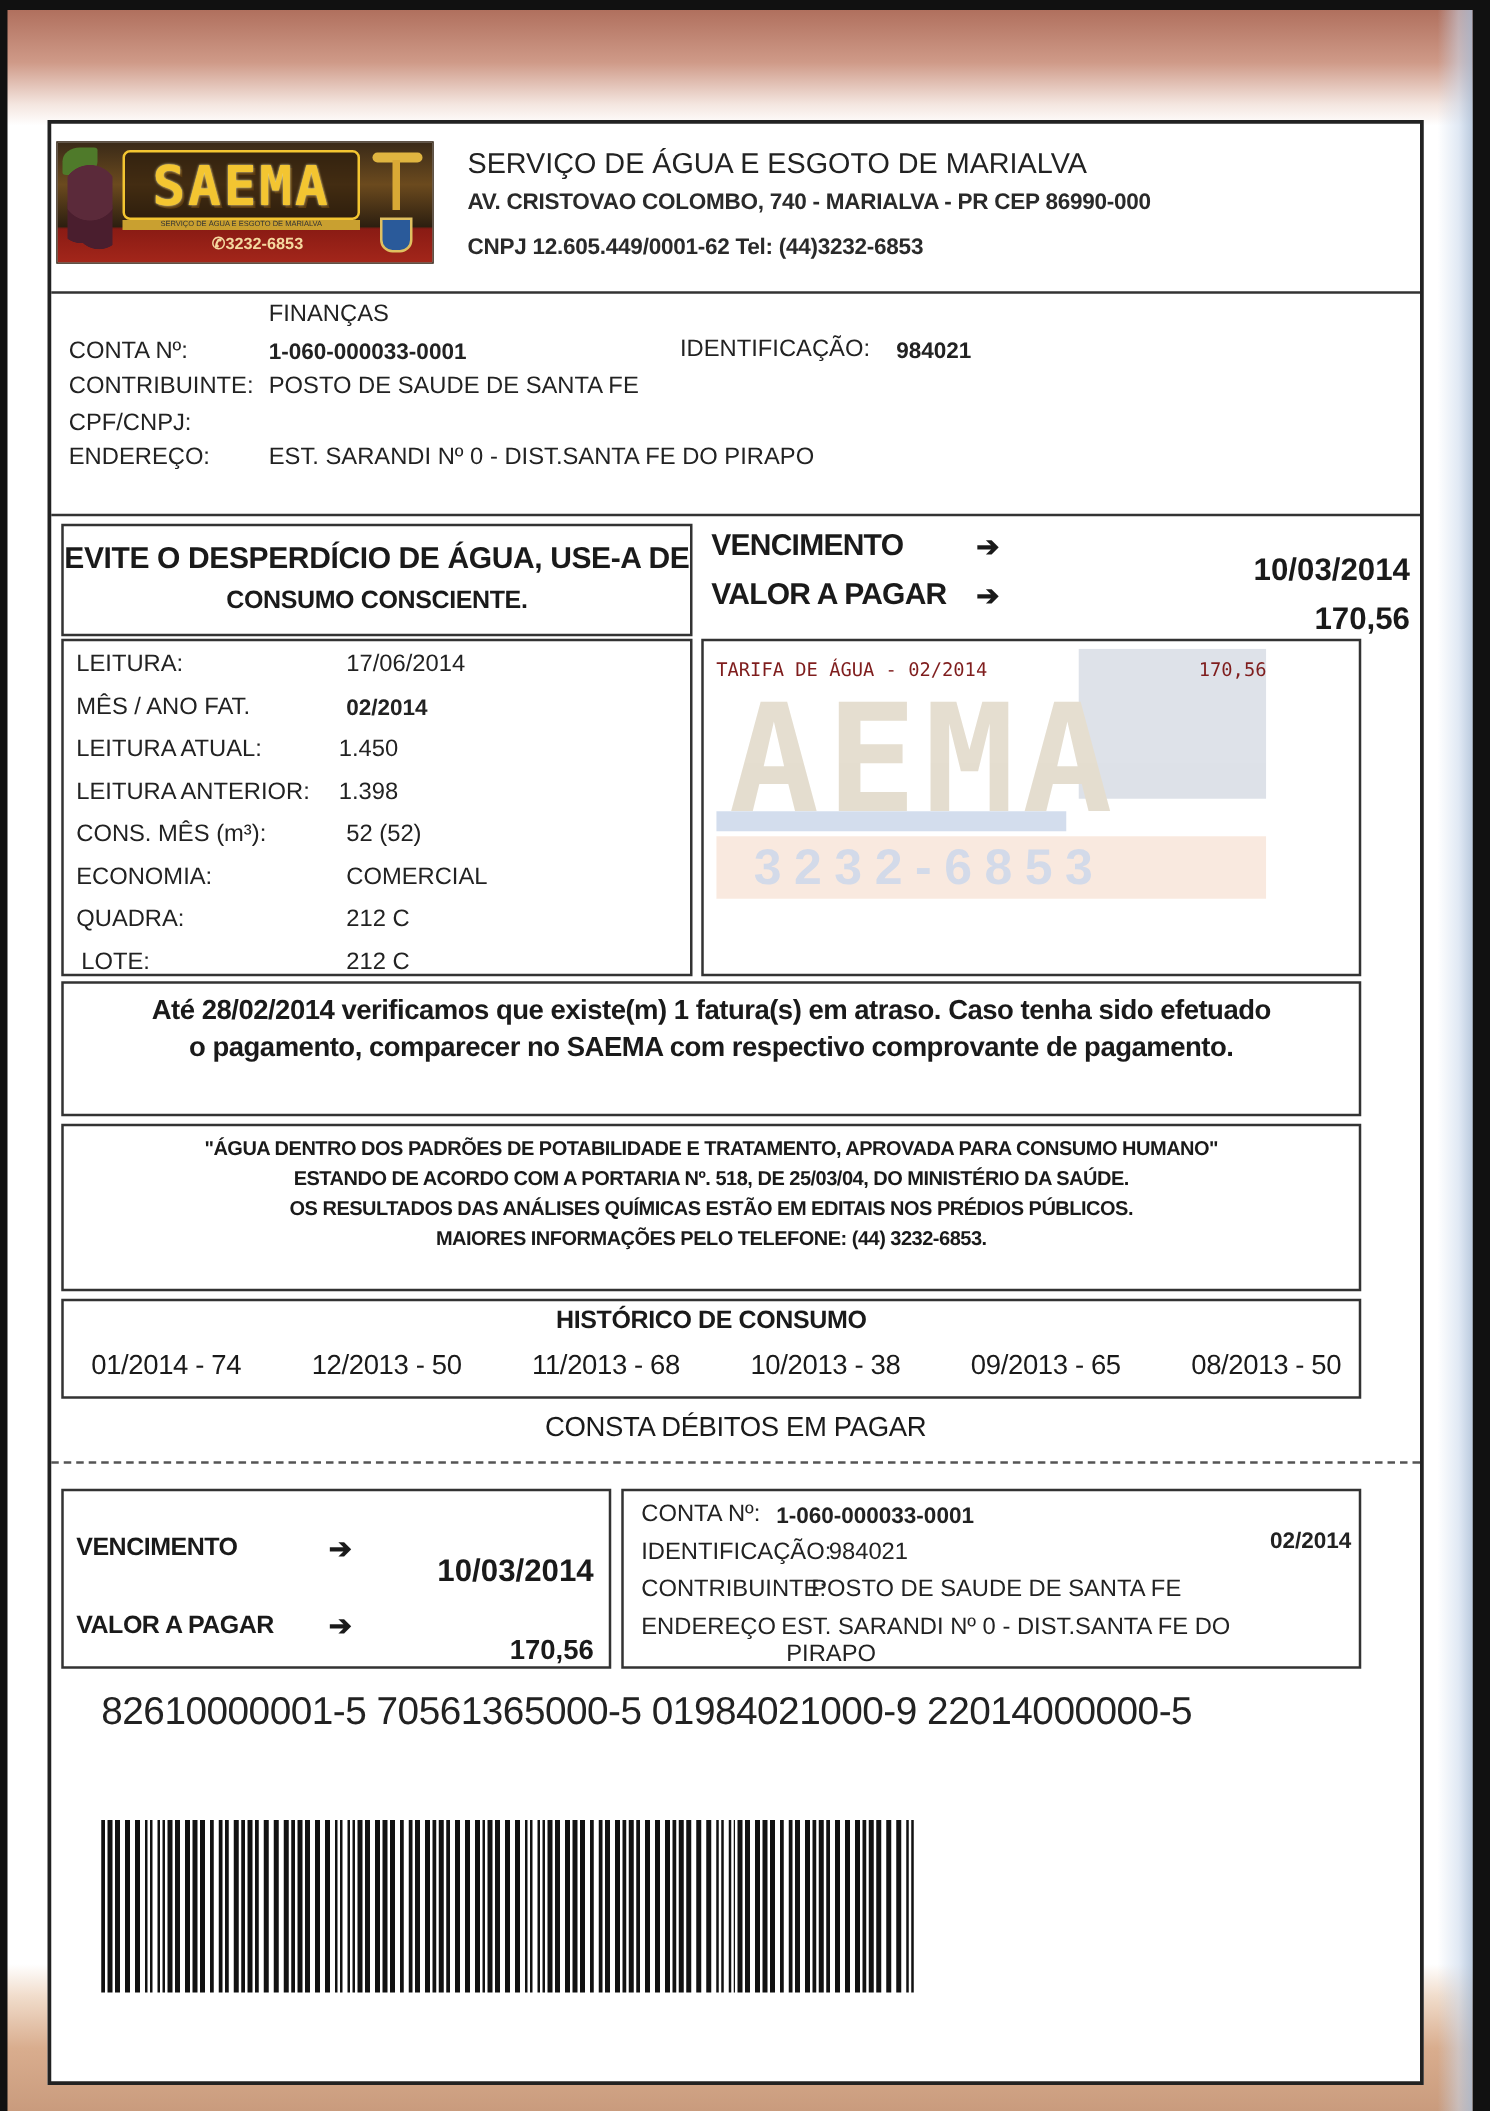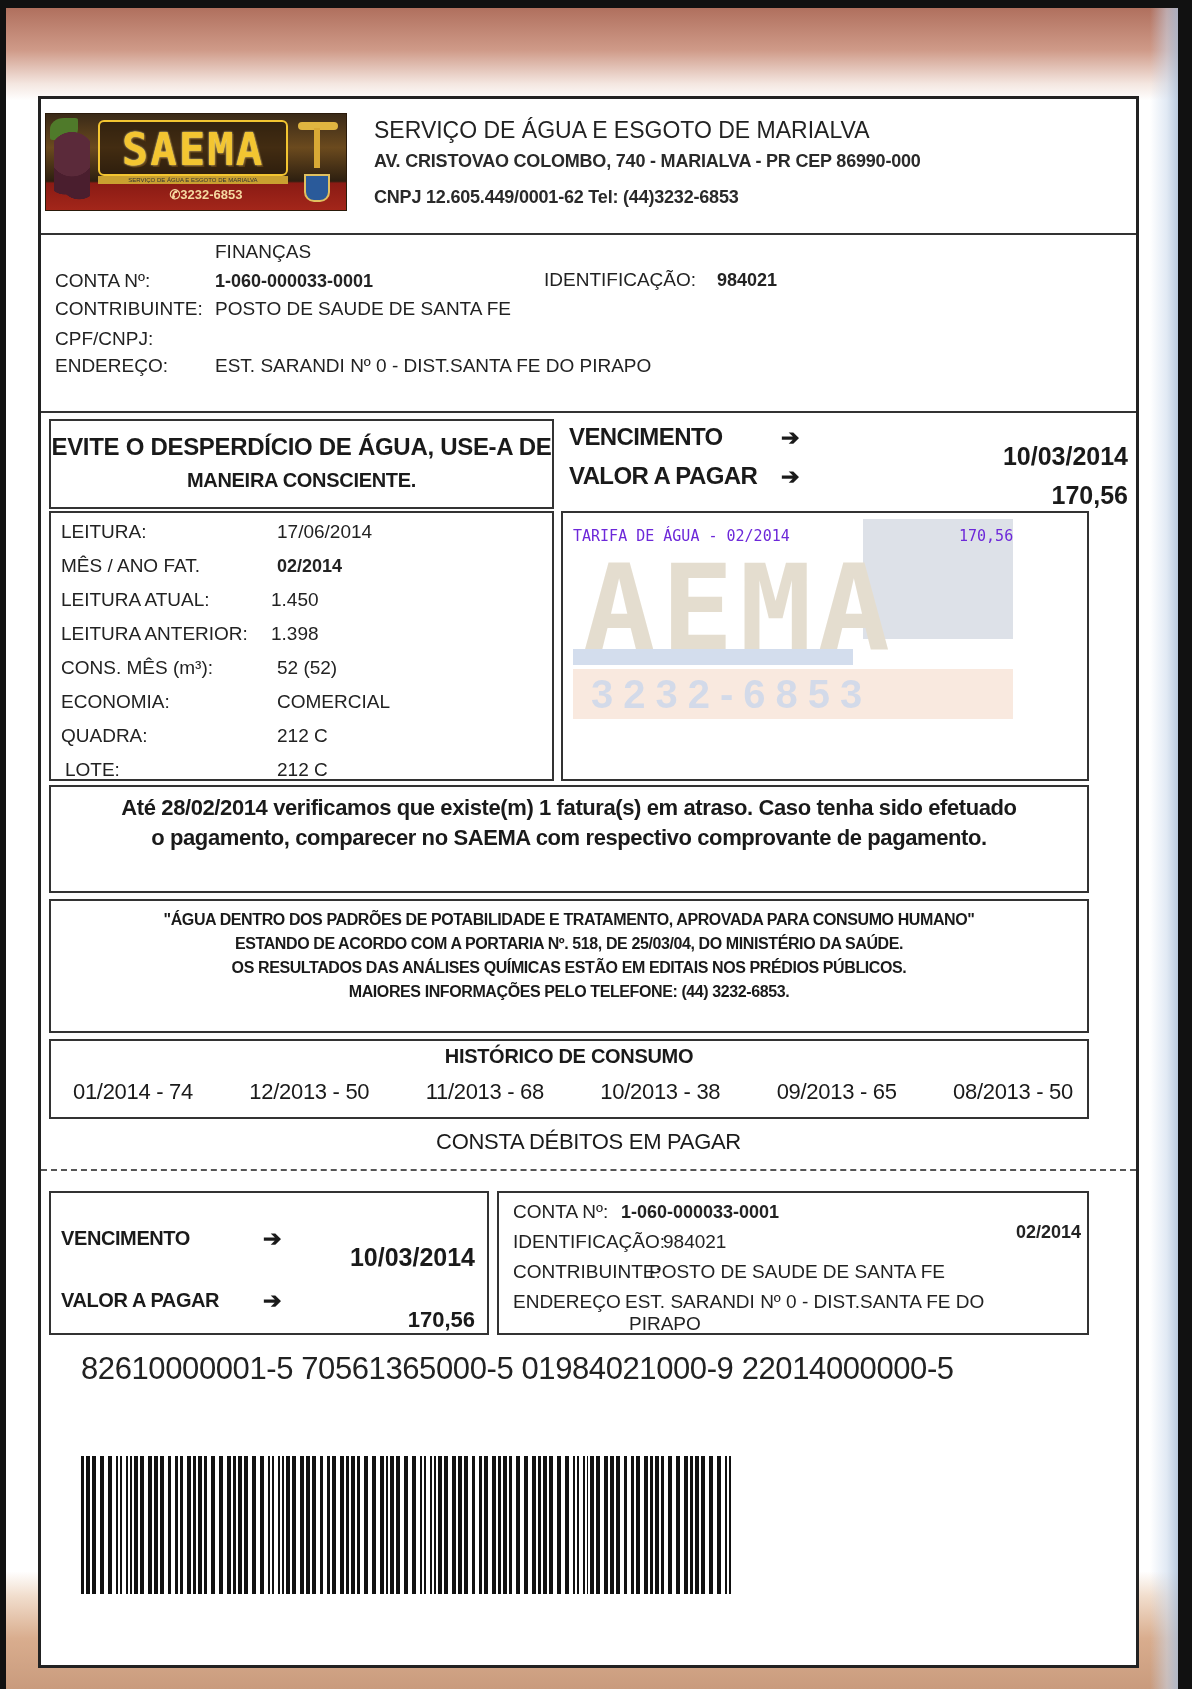--- a/index.html
+++ b/index.html
@@ -69,30 +69,30 @@
 
     .hdiv { position: absolute; left: 0; width: 100%; border-top: 2px solid #333; }
 
     
     .lbl { font-size: 19px; color: #222; }
     .val-b { font-size: 18px; font-weight: bold; color: #222; }
 
     .right { text-align: right; margin-top: 20px; }
     .center { text-align: center; }
 
-    .mono { font-family: "DejaVu Sans Mono", monospace; font-size: 15px; color: #6d28d9; }
+    .mono { font-family: "DejaVu Sans Mono", monospace; font-size: 15px; color: #7f1d1d; }
 
     .watermark {
       position: absolute; left: 10px; top: 6px; width: 440px; height: 210px; opacity: 0.22; overflow: hidden;
     }
     .watermark .wword {
       position: absolute; left: 10px; top: 20px; font-family: "DejaVu Sans Mono", monospace; font-size: 120px; font-weight: bold; color: #8a6a2a; letter-spacing: 6px;
     }
     .watermark .band { position: absolute; left: 0; top: 130px; width: 280px; height: 16px; background: #3a6ab0; }
-    .watermark .wphone { position: absolute; left: 0; top: 150px; width: 440px; height: 50px; background: #e6a070; font-size: 40px; font-weight: bold; color: #3a5aa0; letter-spacing: 10px; line-height: 50px; padding-left: 18px;}
+    .watermark .wphone { position: absolute; left: 0; top: 150px; width: 440px; height: 50px; background: #e6a070; font-size: 40px; font-weight: bold; color: #3a5aa0; letter-spacing: 10px; line-height: 50px; padding-left: 30px;}
     .watermark .sky { position: absolute; left: 290px; top: 0; width: 150px; height: 120px; background: #6a7a9a; }
 
     .dash { position: absolute; left: 0; width: 100%; border-top: 2px dashed #555; }
 
     .barcode { position: absolute; left: 40px; top: 1357px; width: 654px; height: 138px; display: flex; align-items: stretch; }
     .barcode span { display: block; background: #111; height: 100%; }
 
     .arrow { font-size: 22px; font-weight: bold; }
   </style>
 </head>
@@ -128,21 +128,21 @@
     <div class="abs lbl" style="left:174px; top:199px;">POSTO DE SAUDE DE SANTA FE</div>
     <div class="abs lbl" style="left:14px; top:229px;">CPF/CNPJ:</div>
     <div class="abs lbl" style="left:174px; top:229px;"></div>
     <div class="abs lbl" style="left:14px; top:256px;">ENDEREÇO:</div>
     <div class="abs lbl" style="left:174px; top:256px;">EST. SARANDI Nº 0 - DIST.SANTA FE DO PIRAPO</div>
 
     <div class="hdiv" style="top:312px;"></div>
 
     <div class="box" style="left:8px; top:320px; width:505px; height:90px;">
       <div class="abs center" style="left:0; top:12px; width:100%; font-size:24px; font-weight:bold; letter-spacing:-0.3px;">EVITE O DESPERDÍCIO DE ÁGUA, USE-A DE</div>
-      <div class="abs center" style="left:0; top:48px; width:100%; font-size:20px; font-weight:bold; letter-spacing:-0.3px;">MANEIRA CONSCIENTE.</div>
+      <div class="abs center" style="left:0; top:48px; width:100%; font-size:20px; font-weight:bold; letter-spacing:-0.3px;">CONSUMO CONSCIENTE.</div>
     </div>
 
     <div class="abs" style="left:528px; top:324px; font-size:24px; font-weight:bold; letter-spacing:-0.6px;">VENCIMENTO</div>
     <div class="abs arrow" style="left:740px; top:326px;">➔</div>
     <div class="abs right" style="right:8px; top:323px; font-size:25px; font-weight:bold;">10/03/2014</div>
     <div class="abs" style="left:528px; top:363px; font-size:24px; font-weight:bold; letter-spacing:-0.6px;">VALOR A PAGAR</div>
     <div class="abs arrow" style="left:740px; top:365px;">➔</div>
     <div class="abs right" style="right:8px; top:362px; font-size:25px; font-weight:bold;">170,56</div>
 
     <div class="box" style="left:8px; top:412px; width:505px; height:270px;">

